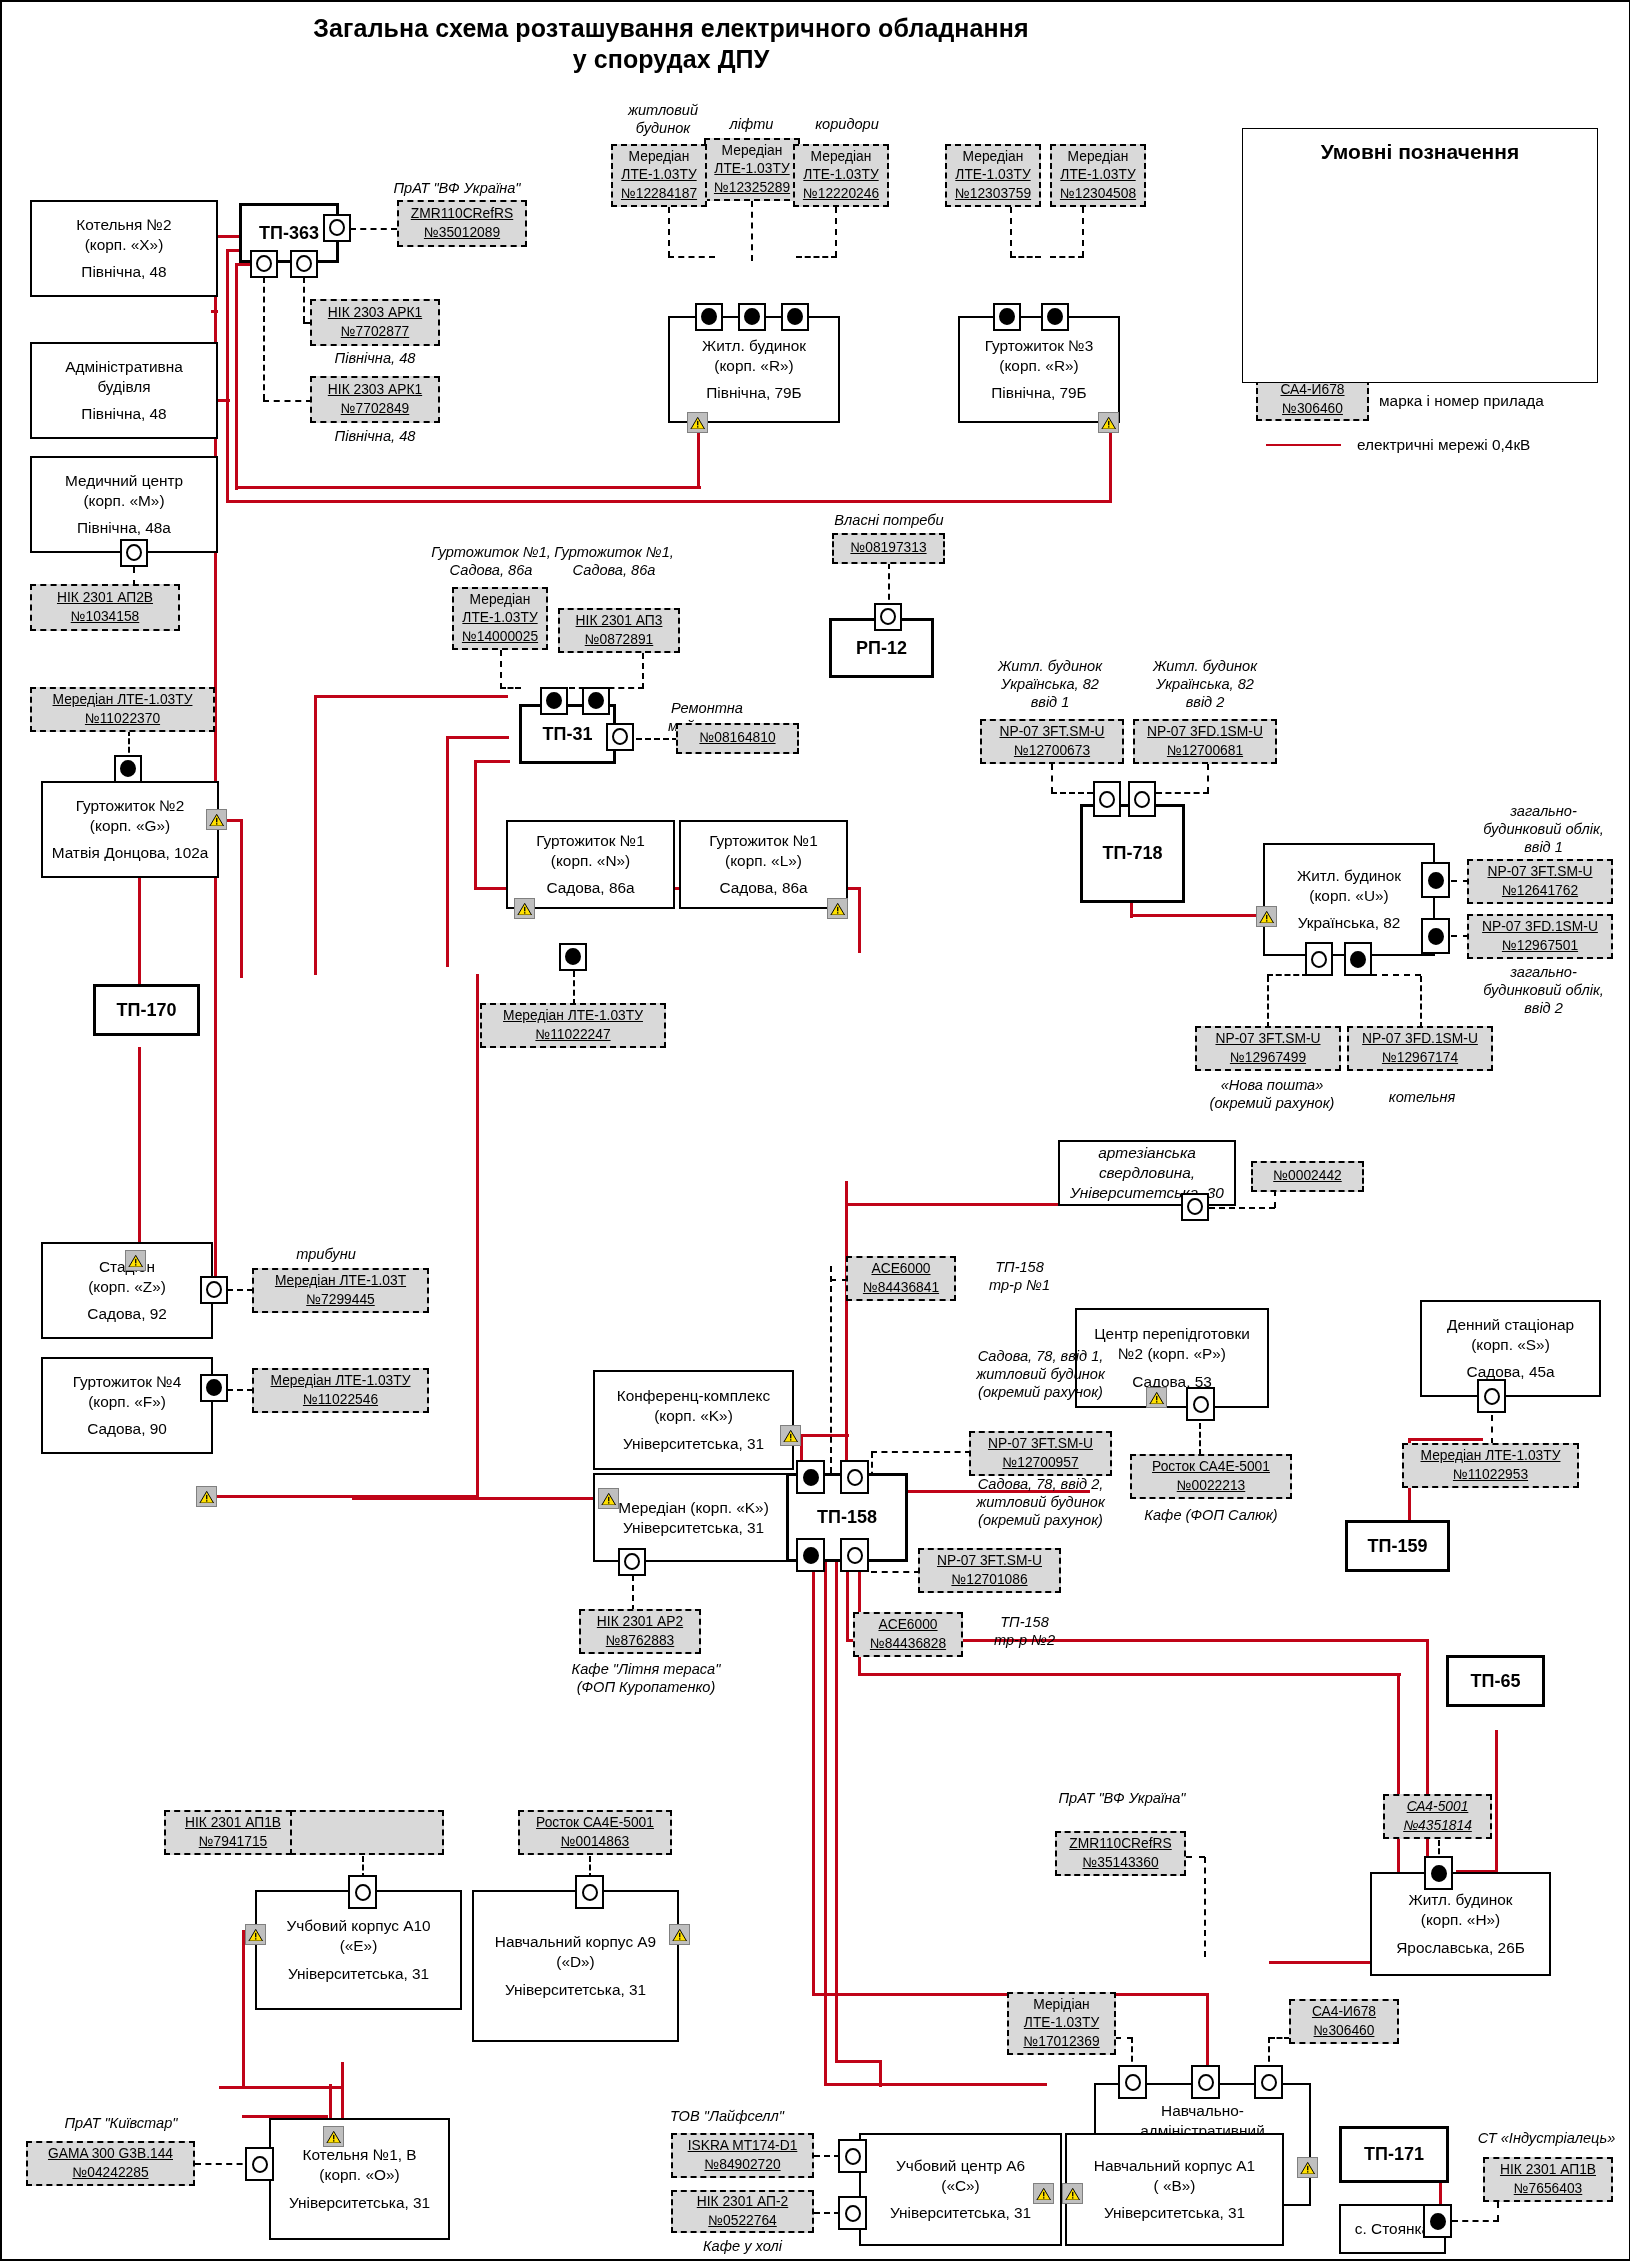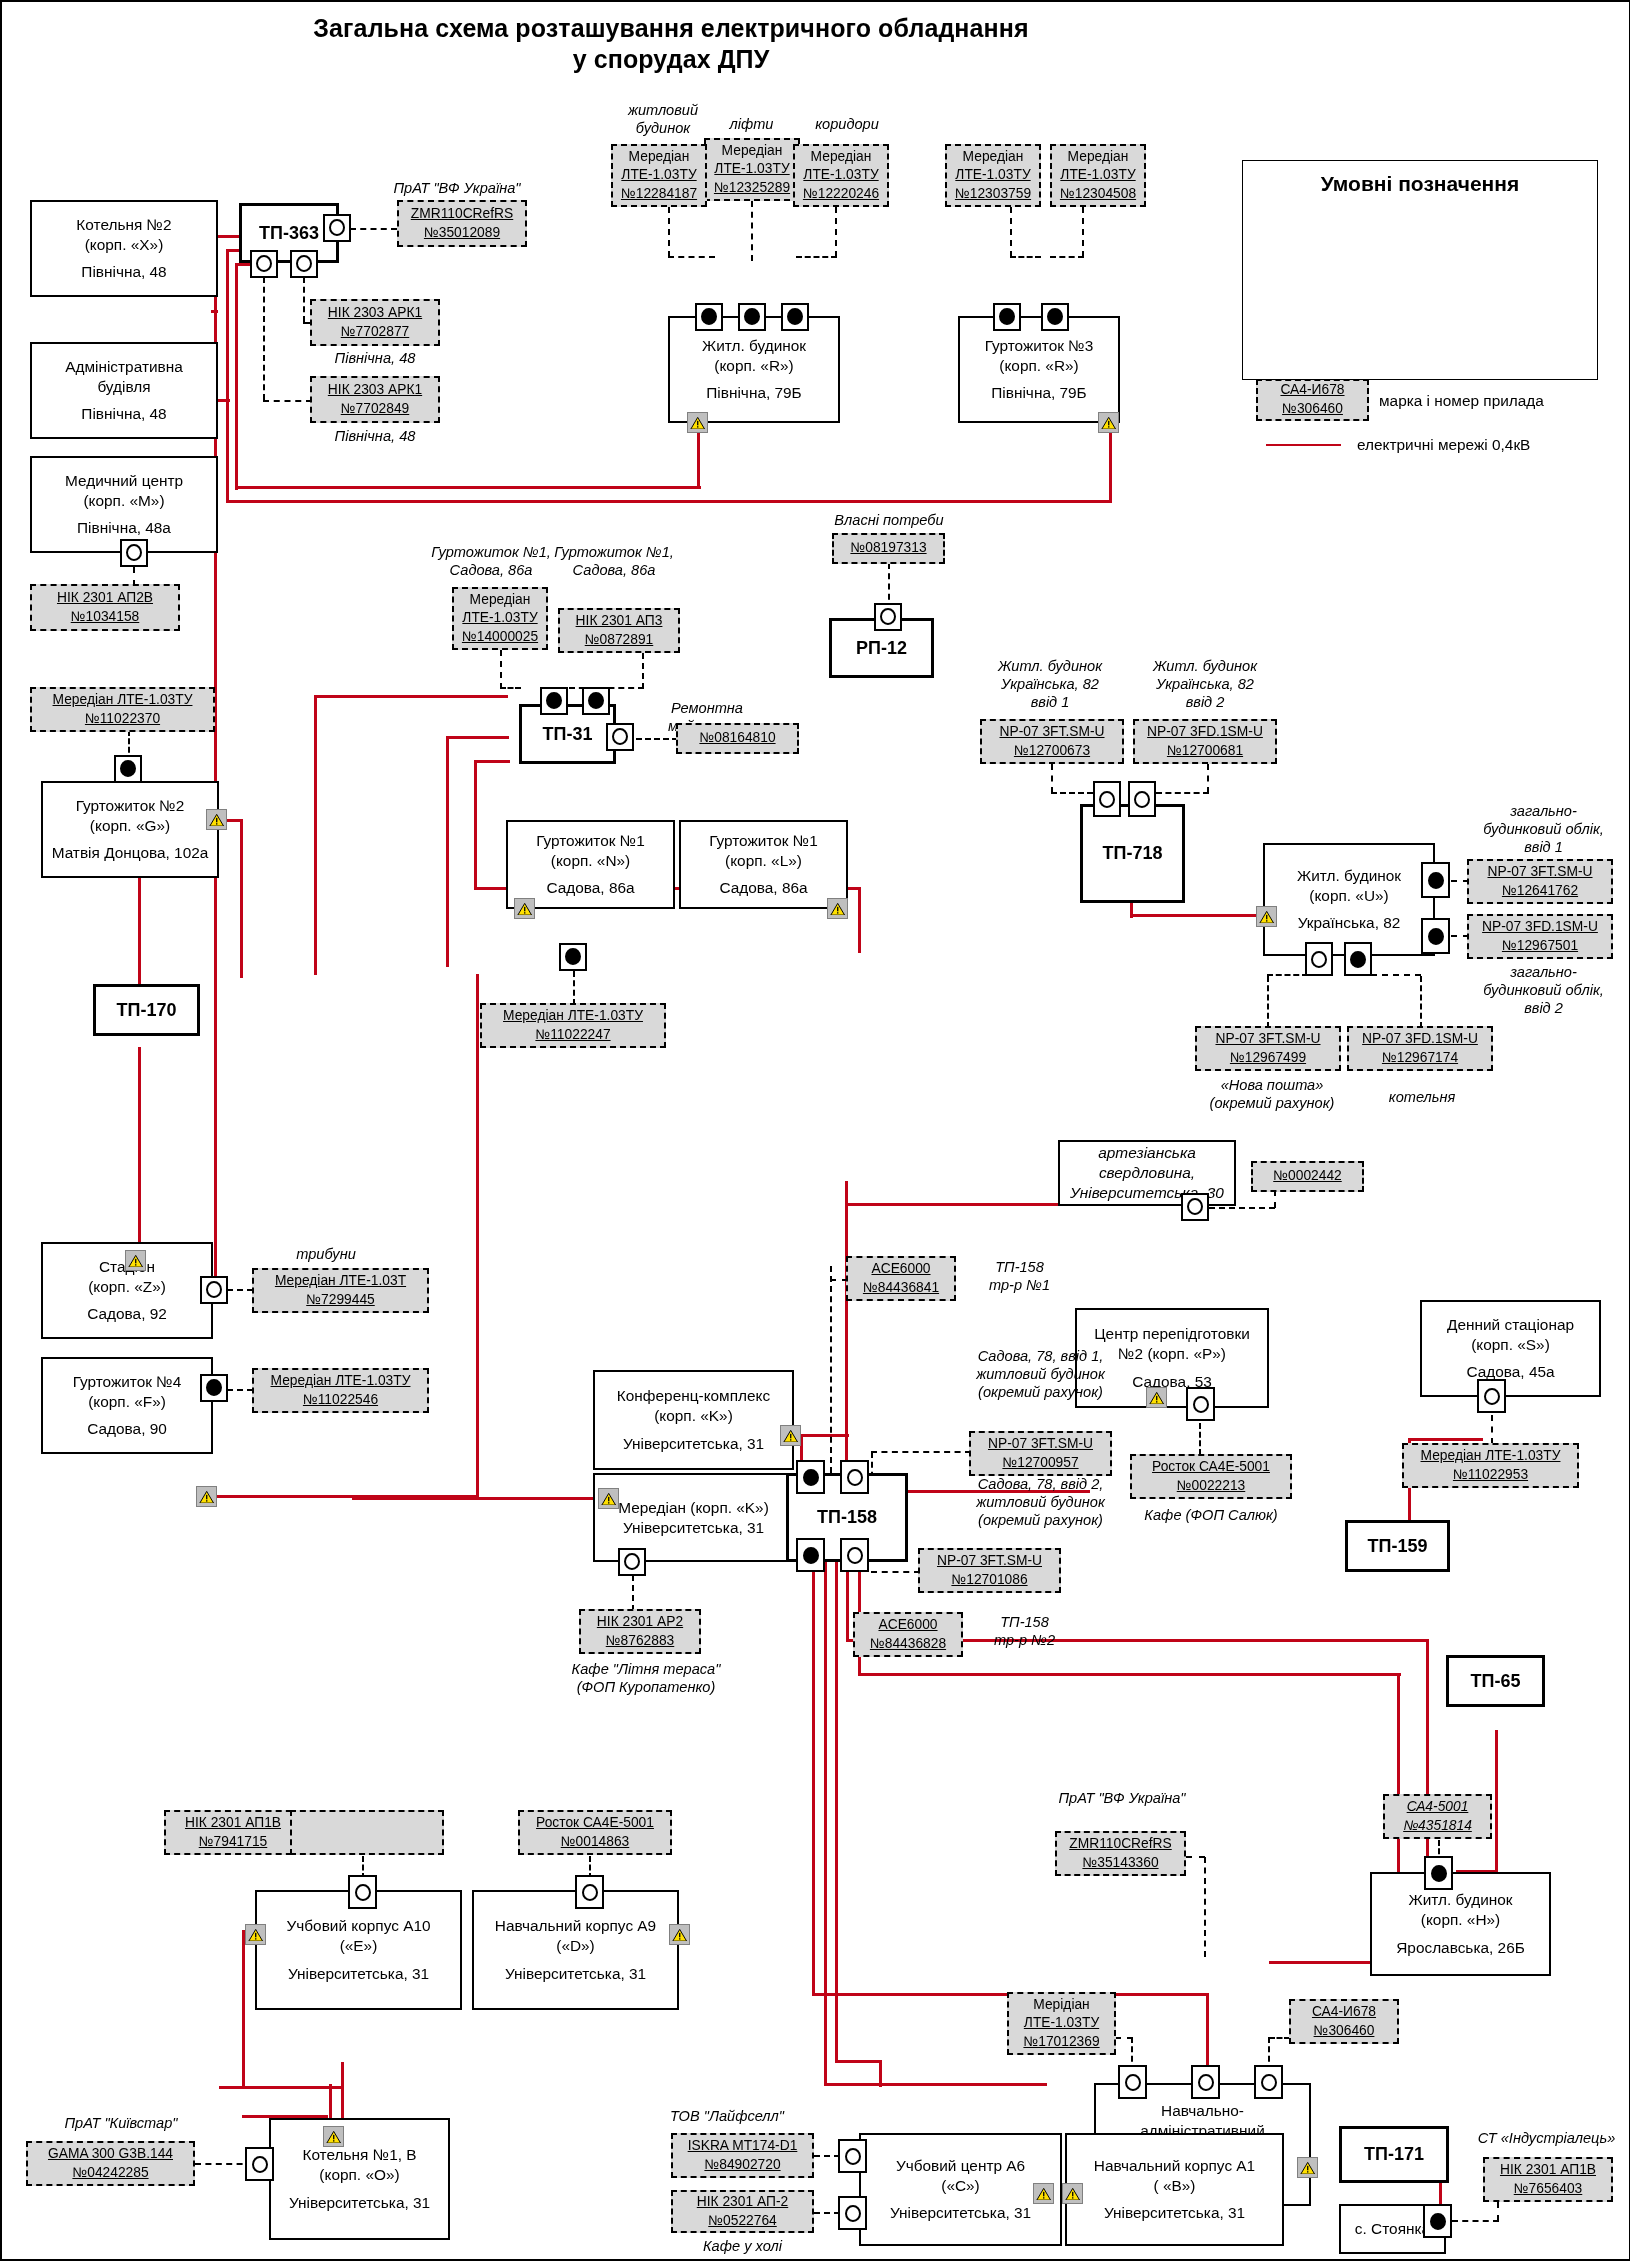--- a/index.html
+++ b/index.html
@@ -81,21 +81,21 @@
 </head>
 <body>
 
 <div id="canvas">
 
   <div class="title" style="left:130px;top:11.3px;width:1078px;">
     <div>Загальна схема розташування електричного обладнання</div>
     <div>у спорудах ДПУ</div>
   </div>
 
-  <div id="legend" style="left:1240px;top:158px;width:356px;height:220px;">
+  <div id="legend" style="left:1240px;top:126px;width:356px;height:255px;">
     <div class="lg-title">Умовні позначення</div>
   </div>
   <div class="lg-row" style="left:1274px;top:204px;">
     <div class="sh" style="position:relative;left:0;top:0;width:24px;height:24px;">
       <svg width="18" height="16" viewBox="0 0 22 20">
           <polygon points="11,2 21,19 1,19" fill="#ffe000" stroke="#000" stroke-width="1.4"></polygon>
           <rect x="10.1" y="7" width="1.9" height="6.5" fill="#000"></rect>
           <rect x="10.1" y="14.8" width="1.9" height="2" fill="#000"></rect>
         </svg>
     </div>
@@ -743,21 +743,21 @@
       </svg>
   </div>
 
   <div class="tag" style="left:288px;top:1808px;width:154px;height:45px;margin-left:0;"></div>
   <div class="tag" style="left:516px;top:1808px;width:154px;height:45px;">
     <span>Росток СА4Е-5001</span>
     <span>№0014863</span>
   </div>
   <div class="dsh-v" style="left:587px;top:1854px;height:23px;"></div>
   <div class="m" style="left:573px;top:1873px;width:29px;height:34px;"></div>
-  <div class="bld" style="left:470px;top:1888px;width:207px;height:120px;justify-content:center;">
+  <div class="bld" style="left:470px;top:1888px;width:207px;height:152px;justify-content:center;">
     <div>Навчальний корпус А9</div>
     <div>(«D»)</div>
     <div class="sp"></div>
     <div>Університетська, 31</div>
   </div>
   <div class="sh" style="left:667px;top:1922px;">
     <svg width="15.4" height="13.8" viewBox="0 0 22 20">
         <polygon points="11,2 21,19 1,19" fill="#ffe000" stroke="#000" stroke-width="1.4"></polygon>
         <rect x="10.1" y="7" width="1.9" height="6.5" fill="#000"></rect>
         <rect x="10.1" y="14.8" width="1.9" height="2" fill="#000"></rect>

